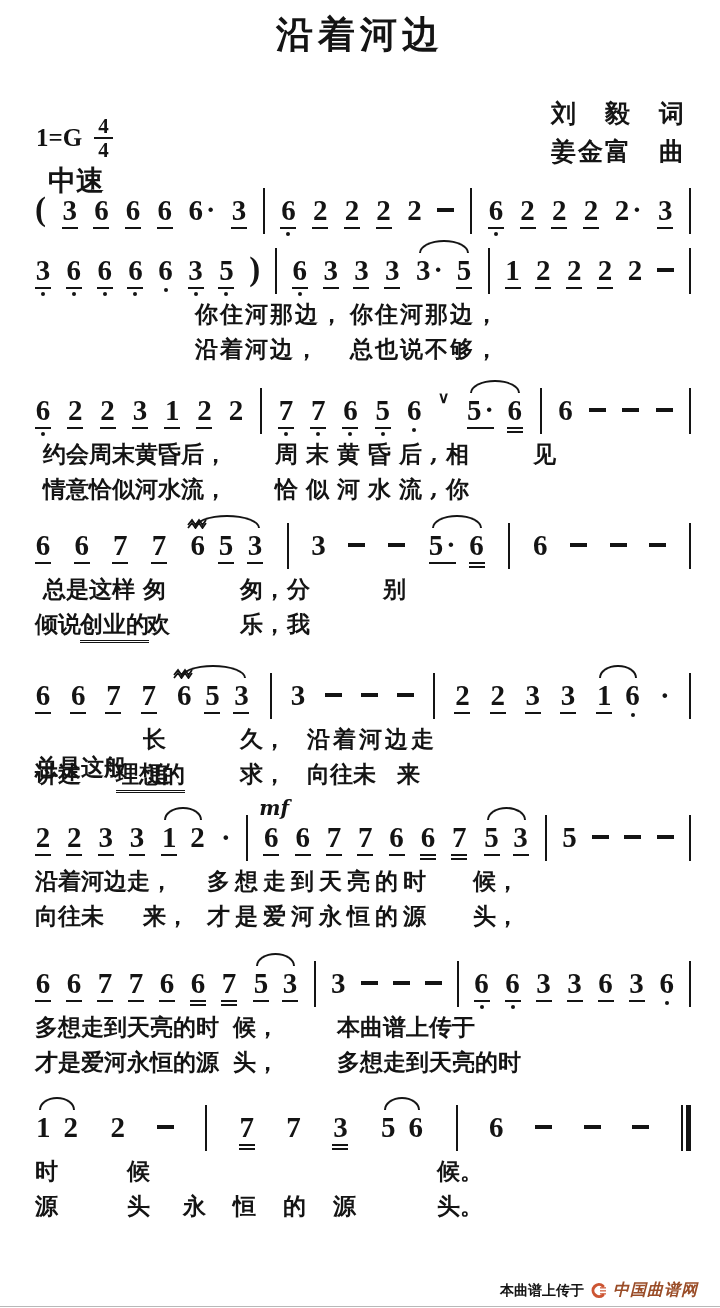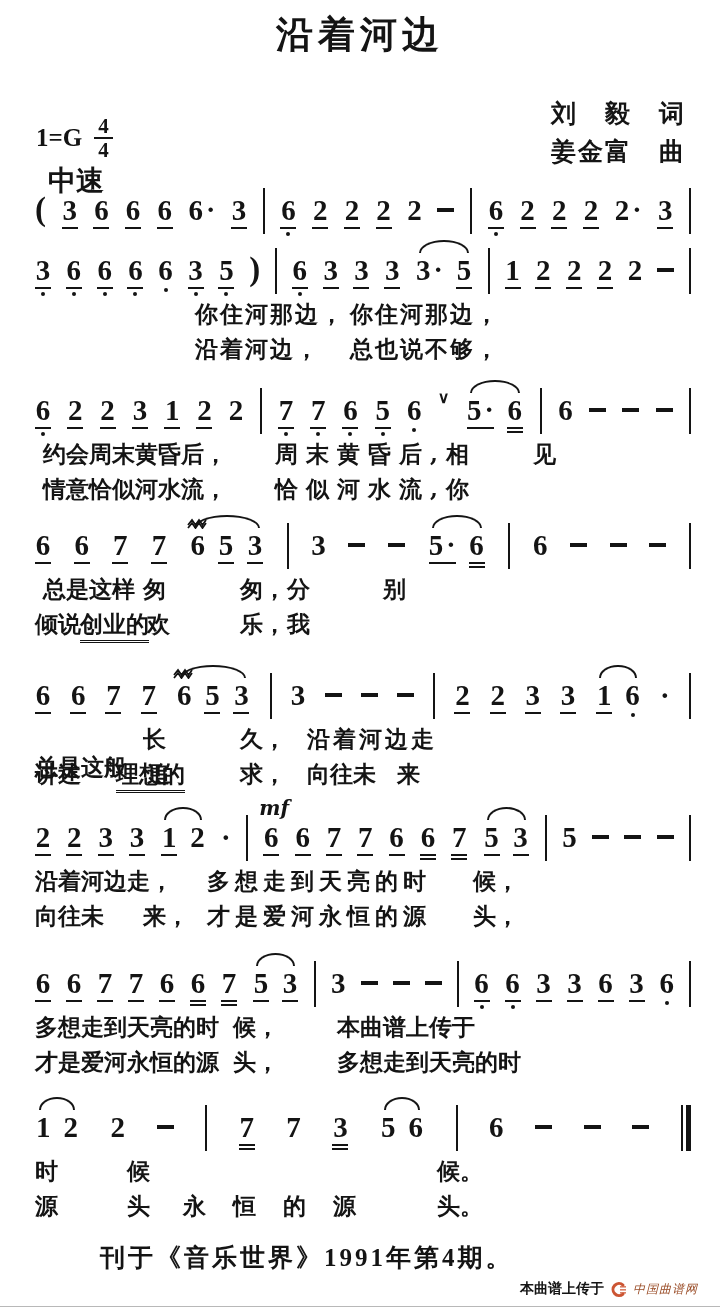--- a/index.html
+++ b/index.html
@@ -39,21 +39,21 @@
        font-family:"DejaVu Serif",serif;}
   .lyric-row{position:absolute;left:0;width:100%;height:30px;font-size:23px;font-weight:600;
              font-family:"DejaVu Serif",serif;}
   .lyric-row.l0{top:70px}.lyric-row.l1{top:105px}
   .lyr-seg{position:absolute;top:0;white-space:nowrap;}
   .wu{border-bottom:3px double #141414;}
   .footer{position:absolute;top:1241px;left:100px;font-size:25px;font-weight:600;letter-spacing:3px;}
   .watermark{position:absolute;top:1280px;right:22px;display:flex;align-items:center;gap:6px;
              font-size:14px;font-weight:600;font-family:"DejaVu Sans",sans-serif;}
   .wm-icon{display:inline-flex;line-height:0;}
-  .site{font-size:12px;font-weight:normal;font-style:italic;letter-spacing:1px;text-align:center;}
+  .site{font-size:16px;font-weight:bold;font-style:italic;letter-spacing:1px;text-align:center;}
   .bottom-edge{position:absolute;top:1306px;left:0;width:100%;height:1px;background:#b8b8b8;}
 </style>
 </head>
 <body>
 
 <div class="page">
   <div class="title">沿着河边</div>
 
   <div class="credits">
     <div>刘　毅　词</div>
@@ -731,21 +731,20 @@
         </div>
         <div class="lyric-row l1">
           <span class="lyr-seg" style="left: 0px;">源</span>
           <span class="lyr-seg" style="left: 92px;">头</span>
           <span class="lyr-seg" style="left: 148px; letter-spacing: 27px;">永恒的源</span>
           <span class="lyr-seg" style="left: 402px;">头。</span>
         </div>
       </div>
     </div>
 
-  <div class="footer">刊于《音乐世界》1991年第4期。</div>
 
   <div class="watermark">
     <span>本曲谱上传于</span>
     <span class="wm-icon" style="color: rgb(204, 85, 51);">
       <svg width="17" height="17" viewBox="0 0 17 17">
         <path d="M13 4 A6 6 0 1 0 13 13" fill="none" stroke="currentColor" stroke-width="3" stroke-linecap="round"></path>
         <rect x="10" y="5" width="6" height="1.6" fill="currentColor" opacity="0.75"></rect>
         <rect x="10" y="8" width="6" height="1.6" fill="currentColor" opacity="0.75"></rect>
         <rect x="10" y="11" width="6" height="1.6" fill="currentColor" opacity="0.75"></rect>
       </svg>

